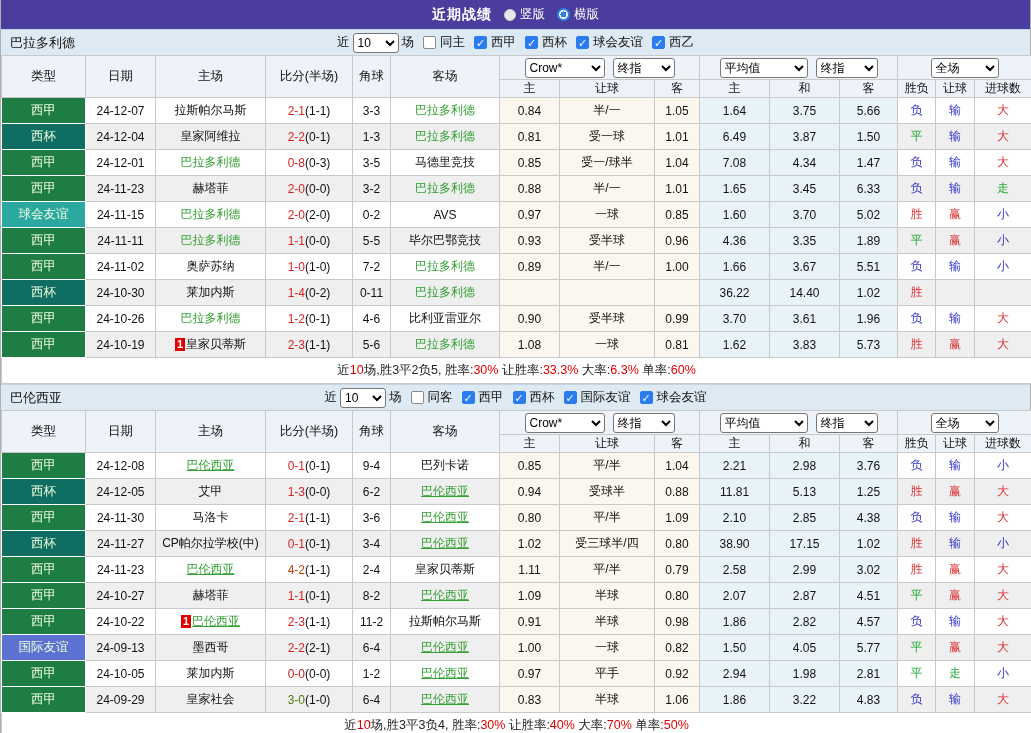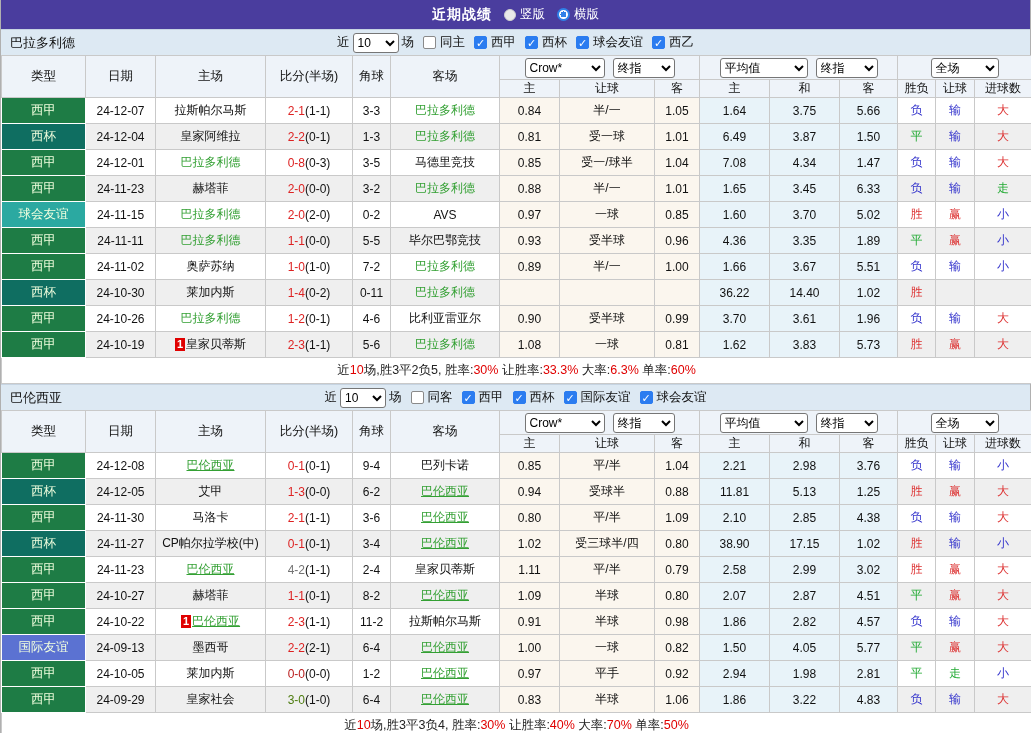--- a/index.html
+++ b/index.html
@@ -450,21 +450,21 @@
               <td class="blue">17.15</td>
               <td class="blue">1.02</td>
               <td style="color:#dd3333">胜</td>
               <td style="color:#3333cc">输</td>
               <td style="color:#3333cc">小</td>
             </tr>
             <tr class="">
               <td class="ttype" style="background:#1e7c45;color:#f2ffdf">西甲</td>
               <td>24-11-23</td>
               <td><span style="color:#33a033;text-decoration:underline;cursor:pointer">巴伦西亚</span></td>
-              <td><span class="ft" style="color:#737373">4-2</span><span class="ht">(1-1)</span></td>
+              <td><span class="ft" style="color:#c2410c">4-2</span><span class="ht">(1-1)</span></td>
               <td>2-4</td>
               <td><span style="">皇家贝蒂斯</span></td>
               <td class="cream">1.11</td>
               <td class="cream">平/半</td>
               <td class="cream">0.79</td>
               <td class="blue">2.58</td>
               <td class="blue">2.99</td>
               <td class="blue">3.02</td>
               <td style="color:#dd3333">胜</td>
               <td style="color:#dd3333">赢</td>

